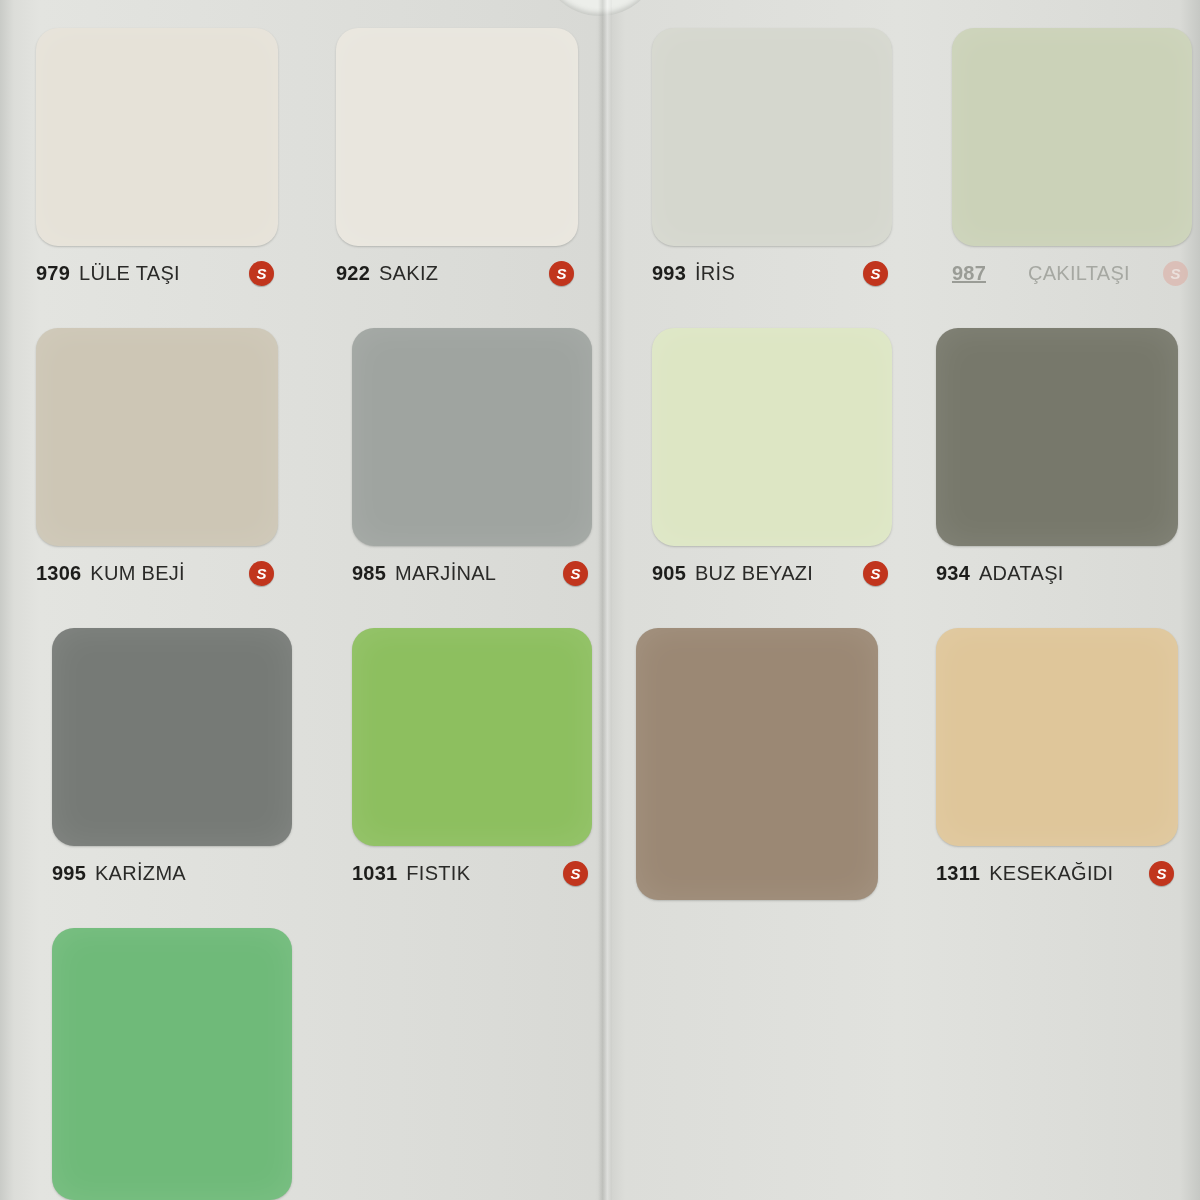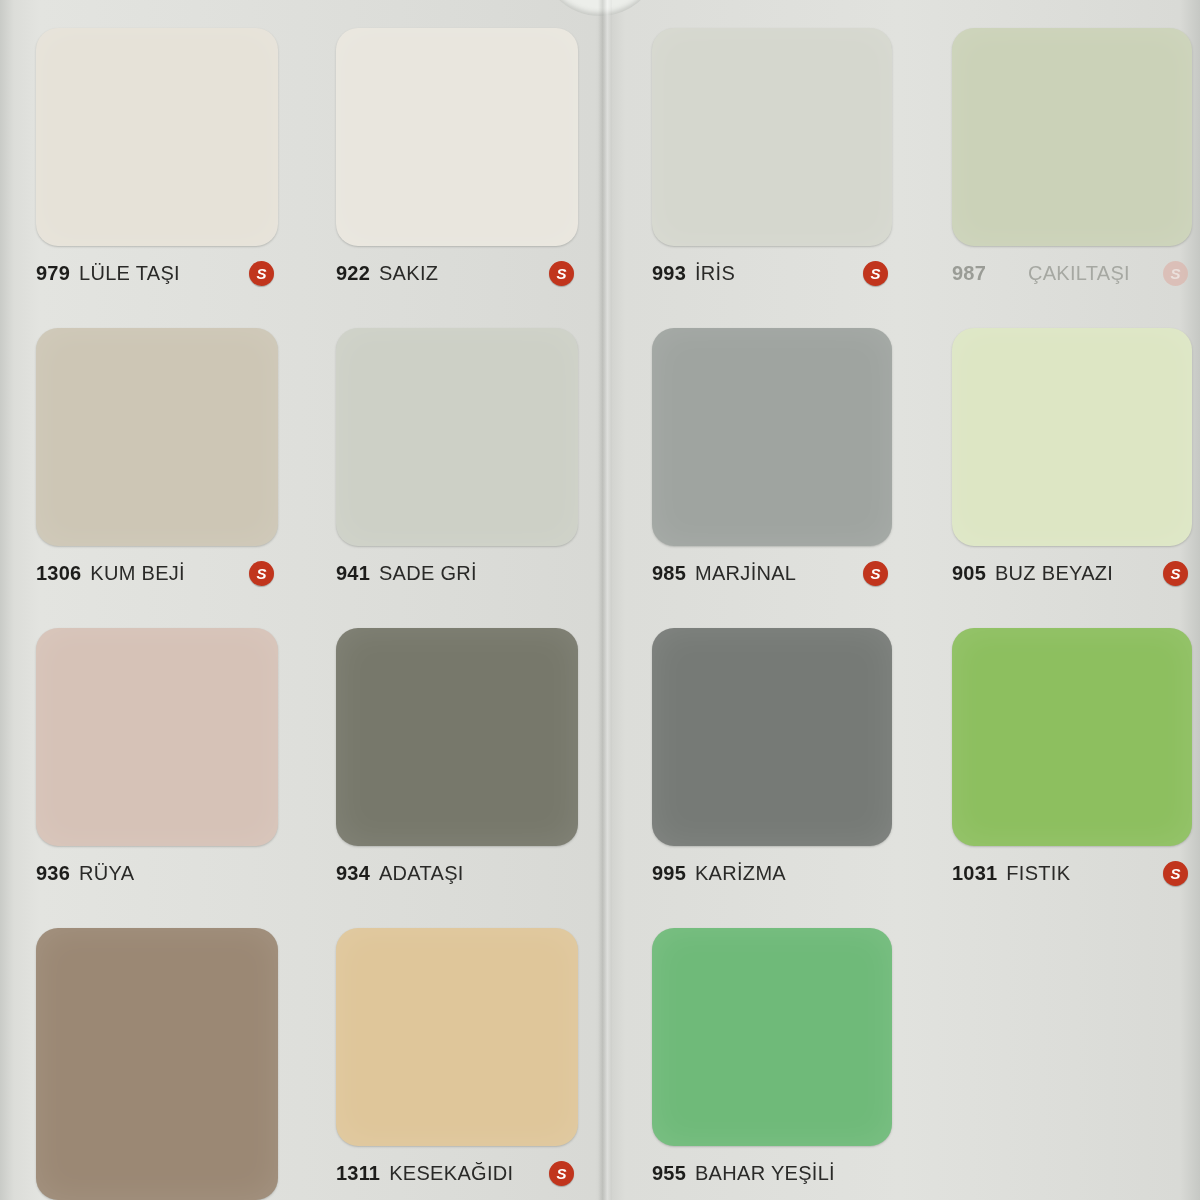--- a/index.html
+++ b/index.html
@@ -108,21 +108,21 @@
 
   .cname {
     font-weight: 400;
     font-size: 20px;
     color: #2a2a28;
     letter-spacing: 0.3px;
     white-space: nowrap;
   }
 
   
-  .caption.faded .code { color: #9a9c96; font-weight: 700; }
+  .caption.faded .code { color: #9a9c96; font-weight: 700; text-decoration: underline; }
   .caption.faded .cname { color: #a6a8a2; margin-left: 33px; }
 
   .spacer { flex: 1 1 auto; }
 
   .badge {
     flex: 0 0 auto;
     width: 25px;
     height: 25px;
     border-radius: 50%;
     background: #c1351d;
@@ -191,57 +191,39 @@
       </div>
       <div class="cell">
         <div class="swatch" title="KUM BEJİ" style="background: rgb(205, 198, 181);"></div>
         <div class="caption">
           <span class="code">1306</span>
           <span class="cname">KUM BEJİ</span>
           <span class="spacer"></span>
           <span class="badge">S</span>
         </div>
       </div>
-      <div class="cell">
-        <div class="swatch" title="SADE GRİ" style="background: rgb(205, 208, 198);"></div>
-        <div class="caption">
-          <span class="code">941</span>
-          <span class="cname">SADE GRİ</span>
-          <span class="spacer"></span>
-          <span class="badge hidden">S</span>
-        </div>
-      </div>
       <div class="cell right-half">
         <div class="swatch" title="MARJİNAL" style="background: rgb(159, 164, 160);"></div>
         <div class="caption">
           <span class="code">985</span>
           <span class="cname">MARJİNAL</span>
           <span class="spacer"></span>
           <span class="badge">S</span>
         </div>
       </div>
       <div class="cell right-half">
         <div class="swatch" title="BUZ BEYAZI" style="background: rgb(221, 230, 196);"></div>
         <div class="caption">
           <span class="code">905</span>
           <span class="cname">BUZ BEYAZI</span>
           <span class="spacer"></span>
           <span class="badge">S</span>
         </div>
       </div>
       <div class="cell">
-        <div class="swatch" title="RÜYA" style="background: rgb(214, 194, 183);"></div>
-        <div class="caption">
-          <span class="code">936</span>
-          <span class="cname">RÜYA</span>
-          <span class="spacer"></span>
-          <span class="badge hidden">S</span>
-        </div>
-      </div>
-      <div class="cell">
         <div class="swatch" title="ADATAŞI" style="background: rgb(119, 120, 107);"></div>
         <div class="caption">
           <span class="code">934</span>
           <span class="cname">ADATAŞI</span>
           <span class="spacer"></span>
           <span class="badge hidden">S</span>
         </div>
       </div>
       <div class="cell right-half">
         <div class="swatch" title="KARİZMA" style="background: rgb(118, 122, 118);"></div>
@@ -268,21 +250,15 @@
         <div class="swatch" title="KESEKAĞIDI" style="background: rgb(223, 198, 154);"></div>
         <div class="caption">
           <span class="code">1311</span>
           <span class="cname">KESEKAĞIDI</span>
           <span class="spacer"></span>
           <span class="badge">S</span>
         </div>
       </div>
       <div class="cell right-half">
         <div class="swatch" title="BAHAR YEŞİLİ" style="background: rgb(111, 186, 121);"></div>
-        <div class="caption">
-          <span class="code">955</span>
-          <span class="cname">BAHAR YEŞİLİ</span>
-          <span class="spacer"></span>
-          <span class="badge hidden">S</span>
-        </div>
       </div>
     </div>
 </div>
 
 </body></html>

